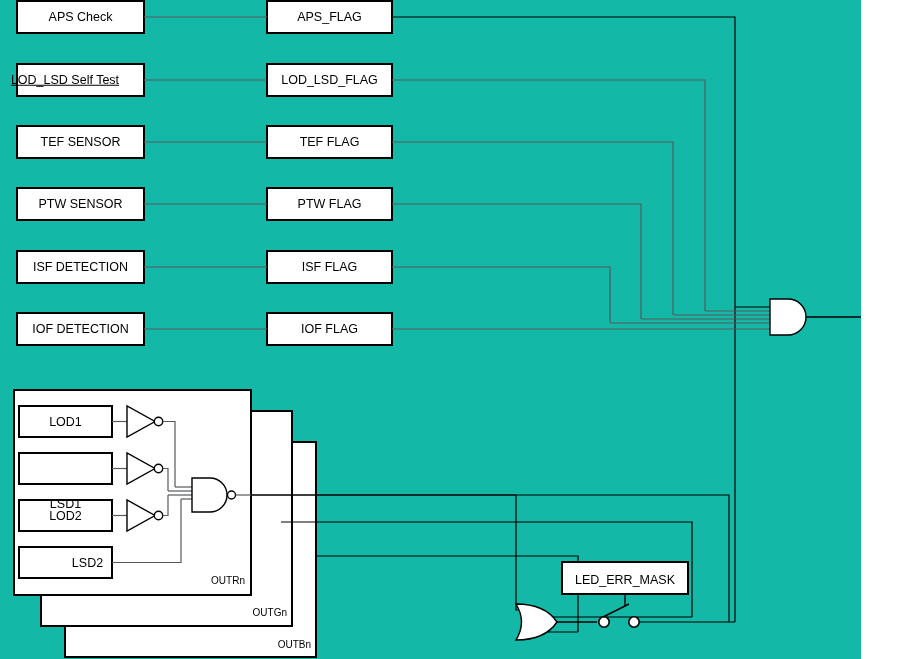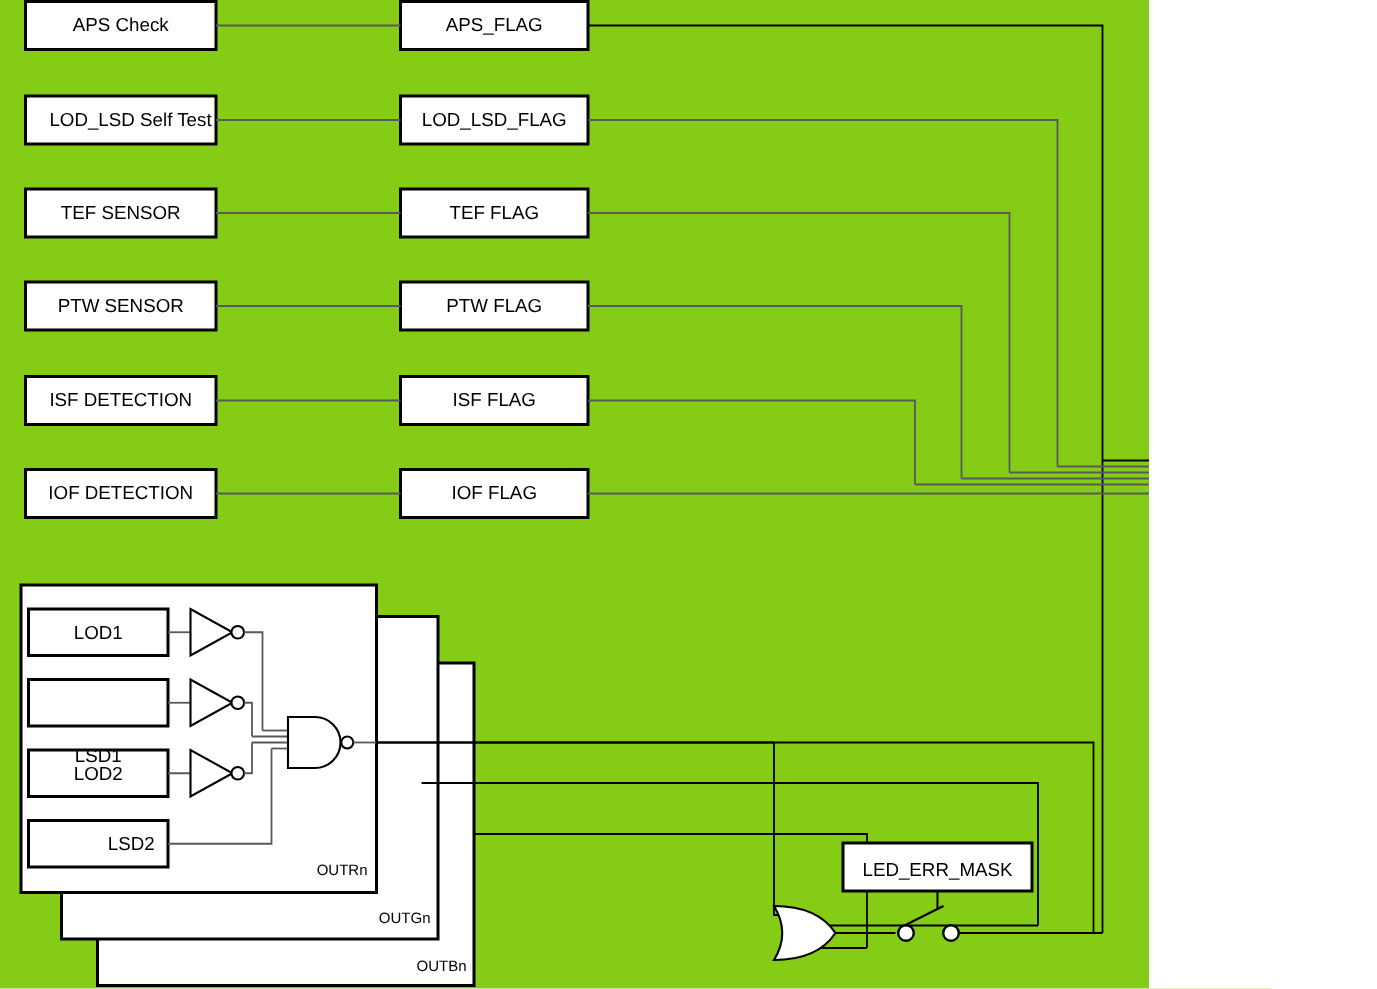--- a/index.html
+++ b/index.html
@@ -6,23 +6,23 @@
   html, body {
     margin: 0;
     padding: 0;
     background: #ffffff;
   }
   body {
     font-family: "Liberation Sans", sans-serif;
   }
   #diagram-root {
     position: relative;
-    width: 766px;
+    width: 861px;
     height: 659px;
-    background: #84cc16;
+    background: #14b8a6;
     overflow: hidden;
   }
   #diagram-svg {
     position: absolute;
     top: 0;
     left: 0;
     width: 918px;
     height: 659px;
   }
   .box-rect {
@@ -279,21 +279,21 @@
       <path class="gate-line" d="M603,617 L629,604"></path>
       <path class="gate-line" d="M625,606 V578"></path>
       <path class="wire-dark" d="M639,622 H735"></path>
     </g>
 
     <rect class="box-rect" x="562" y="562" width="126" height="32"></rect>
 
   </svg>
 
   <div class="lbl box-label" style="left:80.5px; top:17px;">APS Check</div>
-  <div class="lbl box-label" style="left:87px; top:80px;">LOD_LSD Self Test</div>
+  <div class="lbl box-label" style="left:65px; top:80px;text-decoration:underline;">LOD_LSD Self Test</div>
   <div class="lbl box-label" style="left:80.5px; top:142px;">TEF SENSOR</div>
   <div class="lbl box-label" style="left:80.5px; top:204px;">PTW SENSOR</div>
   <div class="lbl box-label" style="left:80.5px; top:267px;">ISF DETECTION</div>
   <div class="lbl box-label" style="left:80.5px; top:329px;text-align:right;">IOF DETECTION</div>
 
   <div class="lbl box-label" style="left:329.5px; top:17px;text-align:right;">APS_FLAG</div>
   <div class="lbl box-label" style="left:329.5px; top:80px;">LOD_LSD_FLAG</div>
   <div class="lbl box-label" style="left:329.5px; top:142px;">TEF FLAG</div>
   <div class="lbl box-label" style="left:329.5px; top:204px;">PTW FLAG</div>
   <div class="lbl box-label" style="left:329.5px; top:267px;">ISF FLAG</div>

